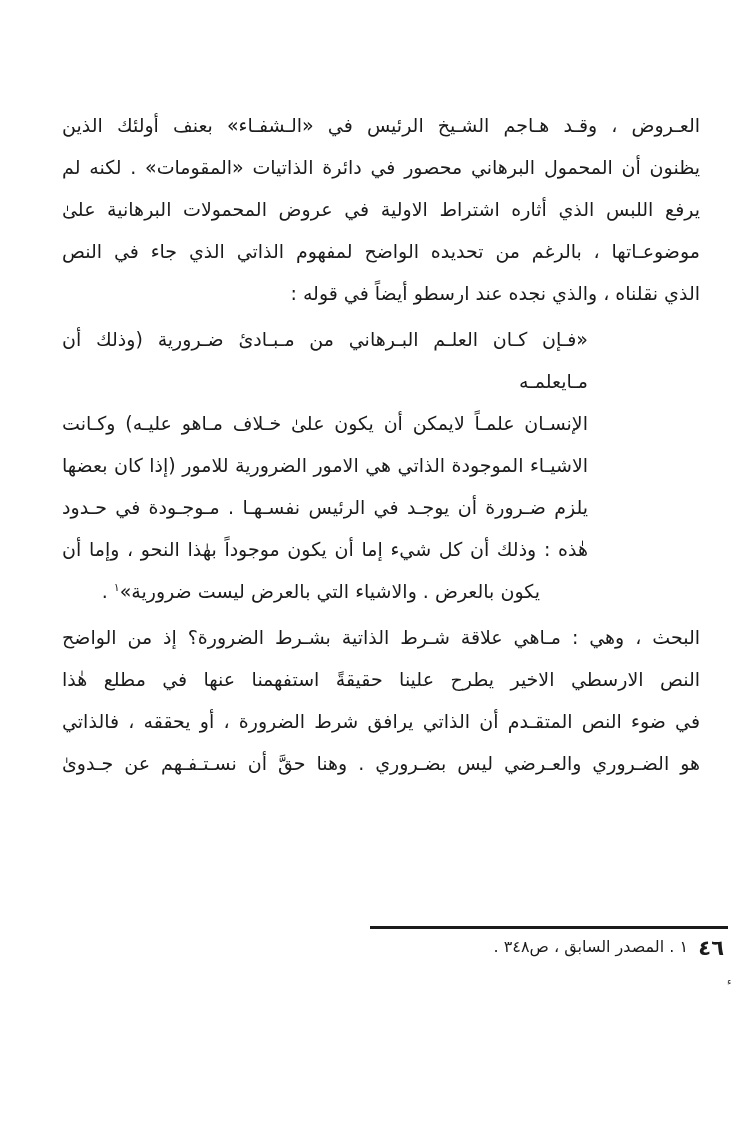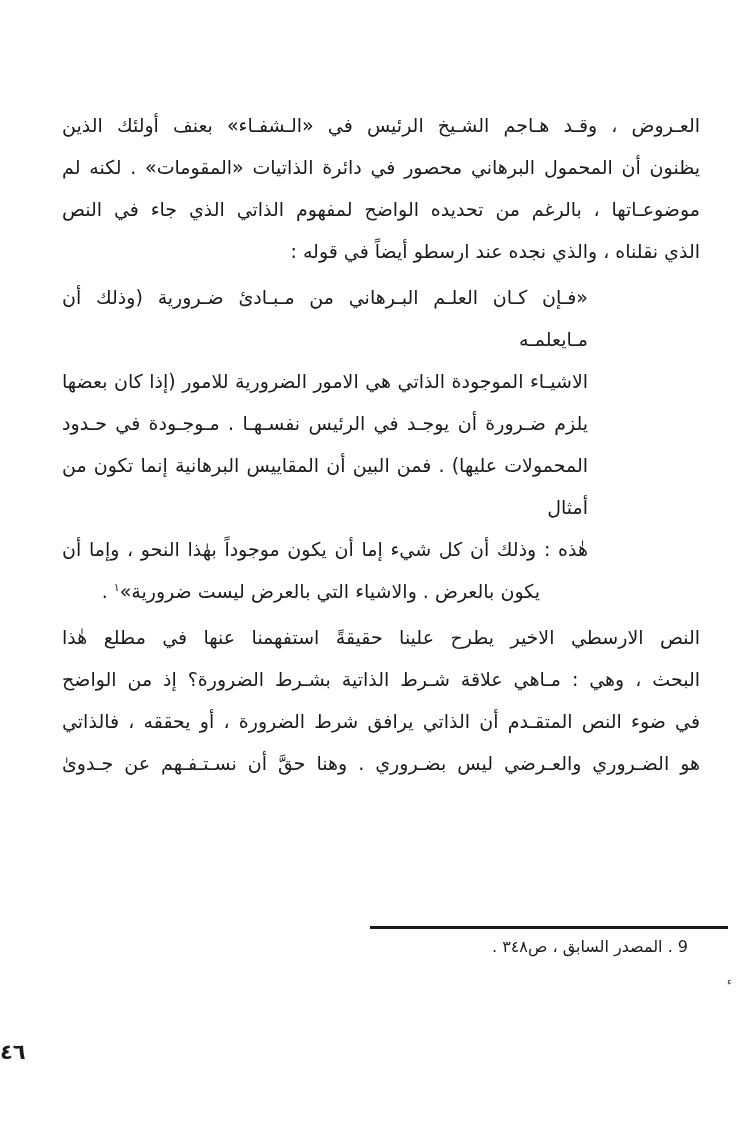--- a/index.html
+++ b/index.html
@@ -47,62 +47,63 @@
   .footnote-text {
     position: absolute;
     top: 934px;
     right: 58px;
     direction: rtl;
     font-size: 16px;
     line-height: 26px;
   }
   .page-number {
     position: absolute;
-    top: 1040px;
+    top: 936px;
     left: 0;
     width: 724px;
-    text-align: left;
+    text-align: right;
     direction: rtl;
     font-size: 21px;
     font-weight: bold;
   }
   .stray-mark {
     position: absolute;
     top: 976px;
     left: 727px;
     font-size: 10px;
     color: #333333;
   }
 </style>
 </head>
 <body>
 
 <div class="page">
   <div class="text-column" id="column">
       <div class="para para-body">
         <div class="tline">العـروض ، وقـد هـاجم الشـيخ الرئيس في «الـشفـاء» بعنف أولئك الذين</div>
         <div class="tline">يظنون أن المحمول البرهاني محصور في دائرة الذاتيات «المقومات» . لكنه لم</div>
+        <div class="tline">يرفع اللبس الذي أثاره اشتراط الاولية في عروض المحمولات البرهانية علىٰ</div>
         <div class="tline">موضوعـاتها ، بالرغم من تحديده الواضح لمفهوم الذاتي الذي جاء في النص</div>
         <div class="tline lastline">الذي نقلناه ، والذي نجده عند ارسطو أيضاً في قوله :</div>
       </div>
       <div class="para para-quote">
         <div class="tline">«فـإن كـان العلـم البـرهاني من مـبـادئ ضـرورية (وذلك أن مـايعلمـه</div>
+        <div class="tline">الإنسـان علمـاً لايمكن أن يكون علىٰ خـلاف مـاهو عليـه) وكـانت</div>
         <div class="tline">الاشيـاء الموجودة الذاتي هي الامور الضرورية للامور (إذا كان بعضها</div>
         <div class="tline">يلزم ضـرورة أن يوجـد في الرئيس نفسـهـا . مـوجـودة في حـدود</div>
-        <div class="tline">المحمولات عليها) . فمن البين أن المقاييس البرهانية إنما تكون من أمثال</div>
         <div class="tline">هٰذه : وذلك أن كل شيء إما أن يكون موجوداً بهٰذا النحو ، وإما أن</div>
         <div class="tline lastline" style="margin-right: 48px;">يكون بالعرض . والاشياء التي بالعرض ليست ضرورية»<sup>١</sup> .</div>
       </div>
       <div class="para para-body">
+        <div class="tline">البحث ، وهي : مـاهي علاقة شـرط الذاتية بشـرط الضرورة؟ إذ من الواضح</div>
         <div class="tline">النص الارسطي الاخير يطرح علينا حقيقةً استفهمنا عنها في مطلع هٰذا</div>
-        <div class="tline">البحث ، وهي : مـاهي علاقة شـرط الذاتية بشـرط الضرورة؟ إذ من الواضح</div>
         <div class="tline">في ضوء النص المتقـدم أن الذاتي يرافق شرط الضرورة ، أو يحققه ، فالذاتي</div>
         <div class="tline">هو الضـروري والعـرضي ليس بضـروري . وهنا حقَّ أن نسـتـفـهم عن جـدوىٰ</div>
       </div>
     </div>
 
   <div class="footnote-rule"></div>
-  <div class="footnote-text">9 . المصدر السابق ، ص٣٤٨ .</div>
+  <div class="footnote-text">١ . المصدر السابق ، ص٣٤٨ .</div>
 
   <div class="page-number">٤٦</div>
 
   <div class="stray-mark">ء</div>
 </div>
 
 </body></html>

